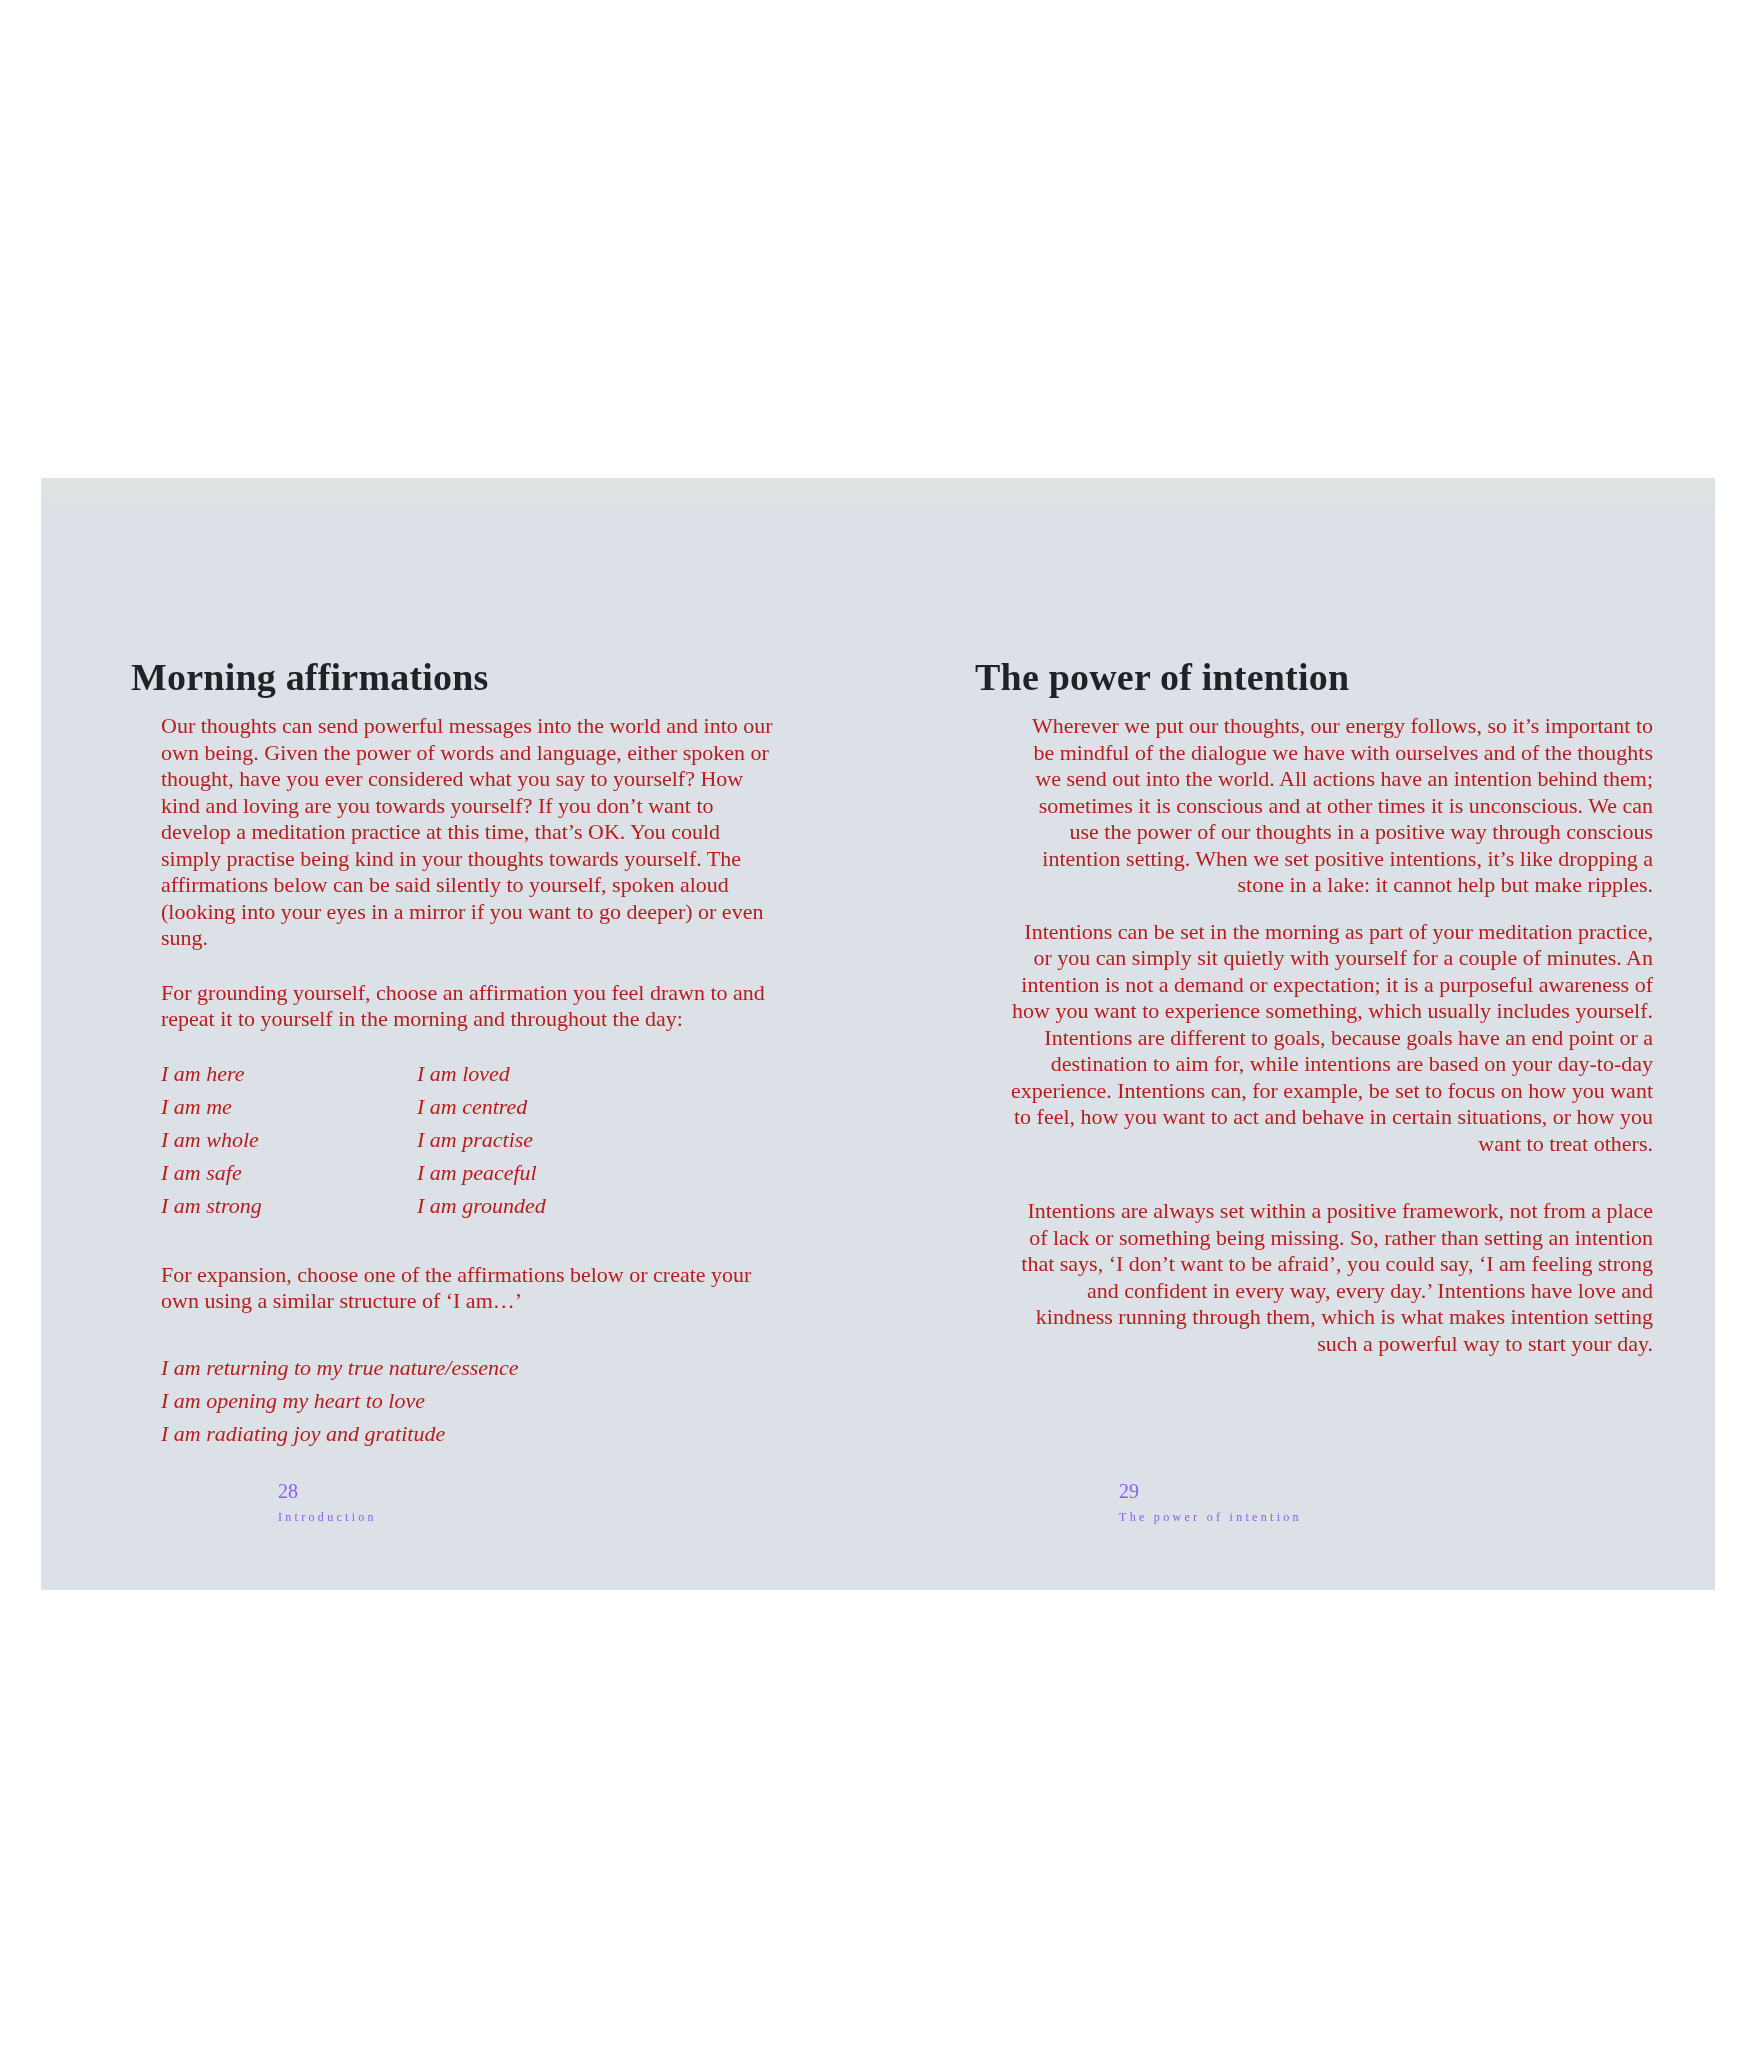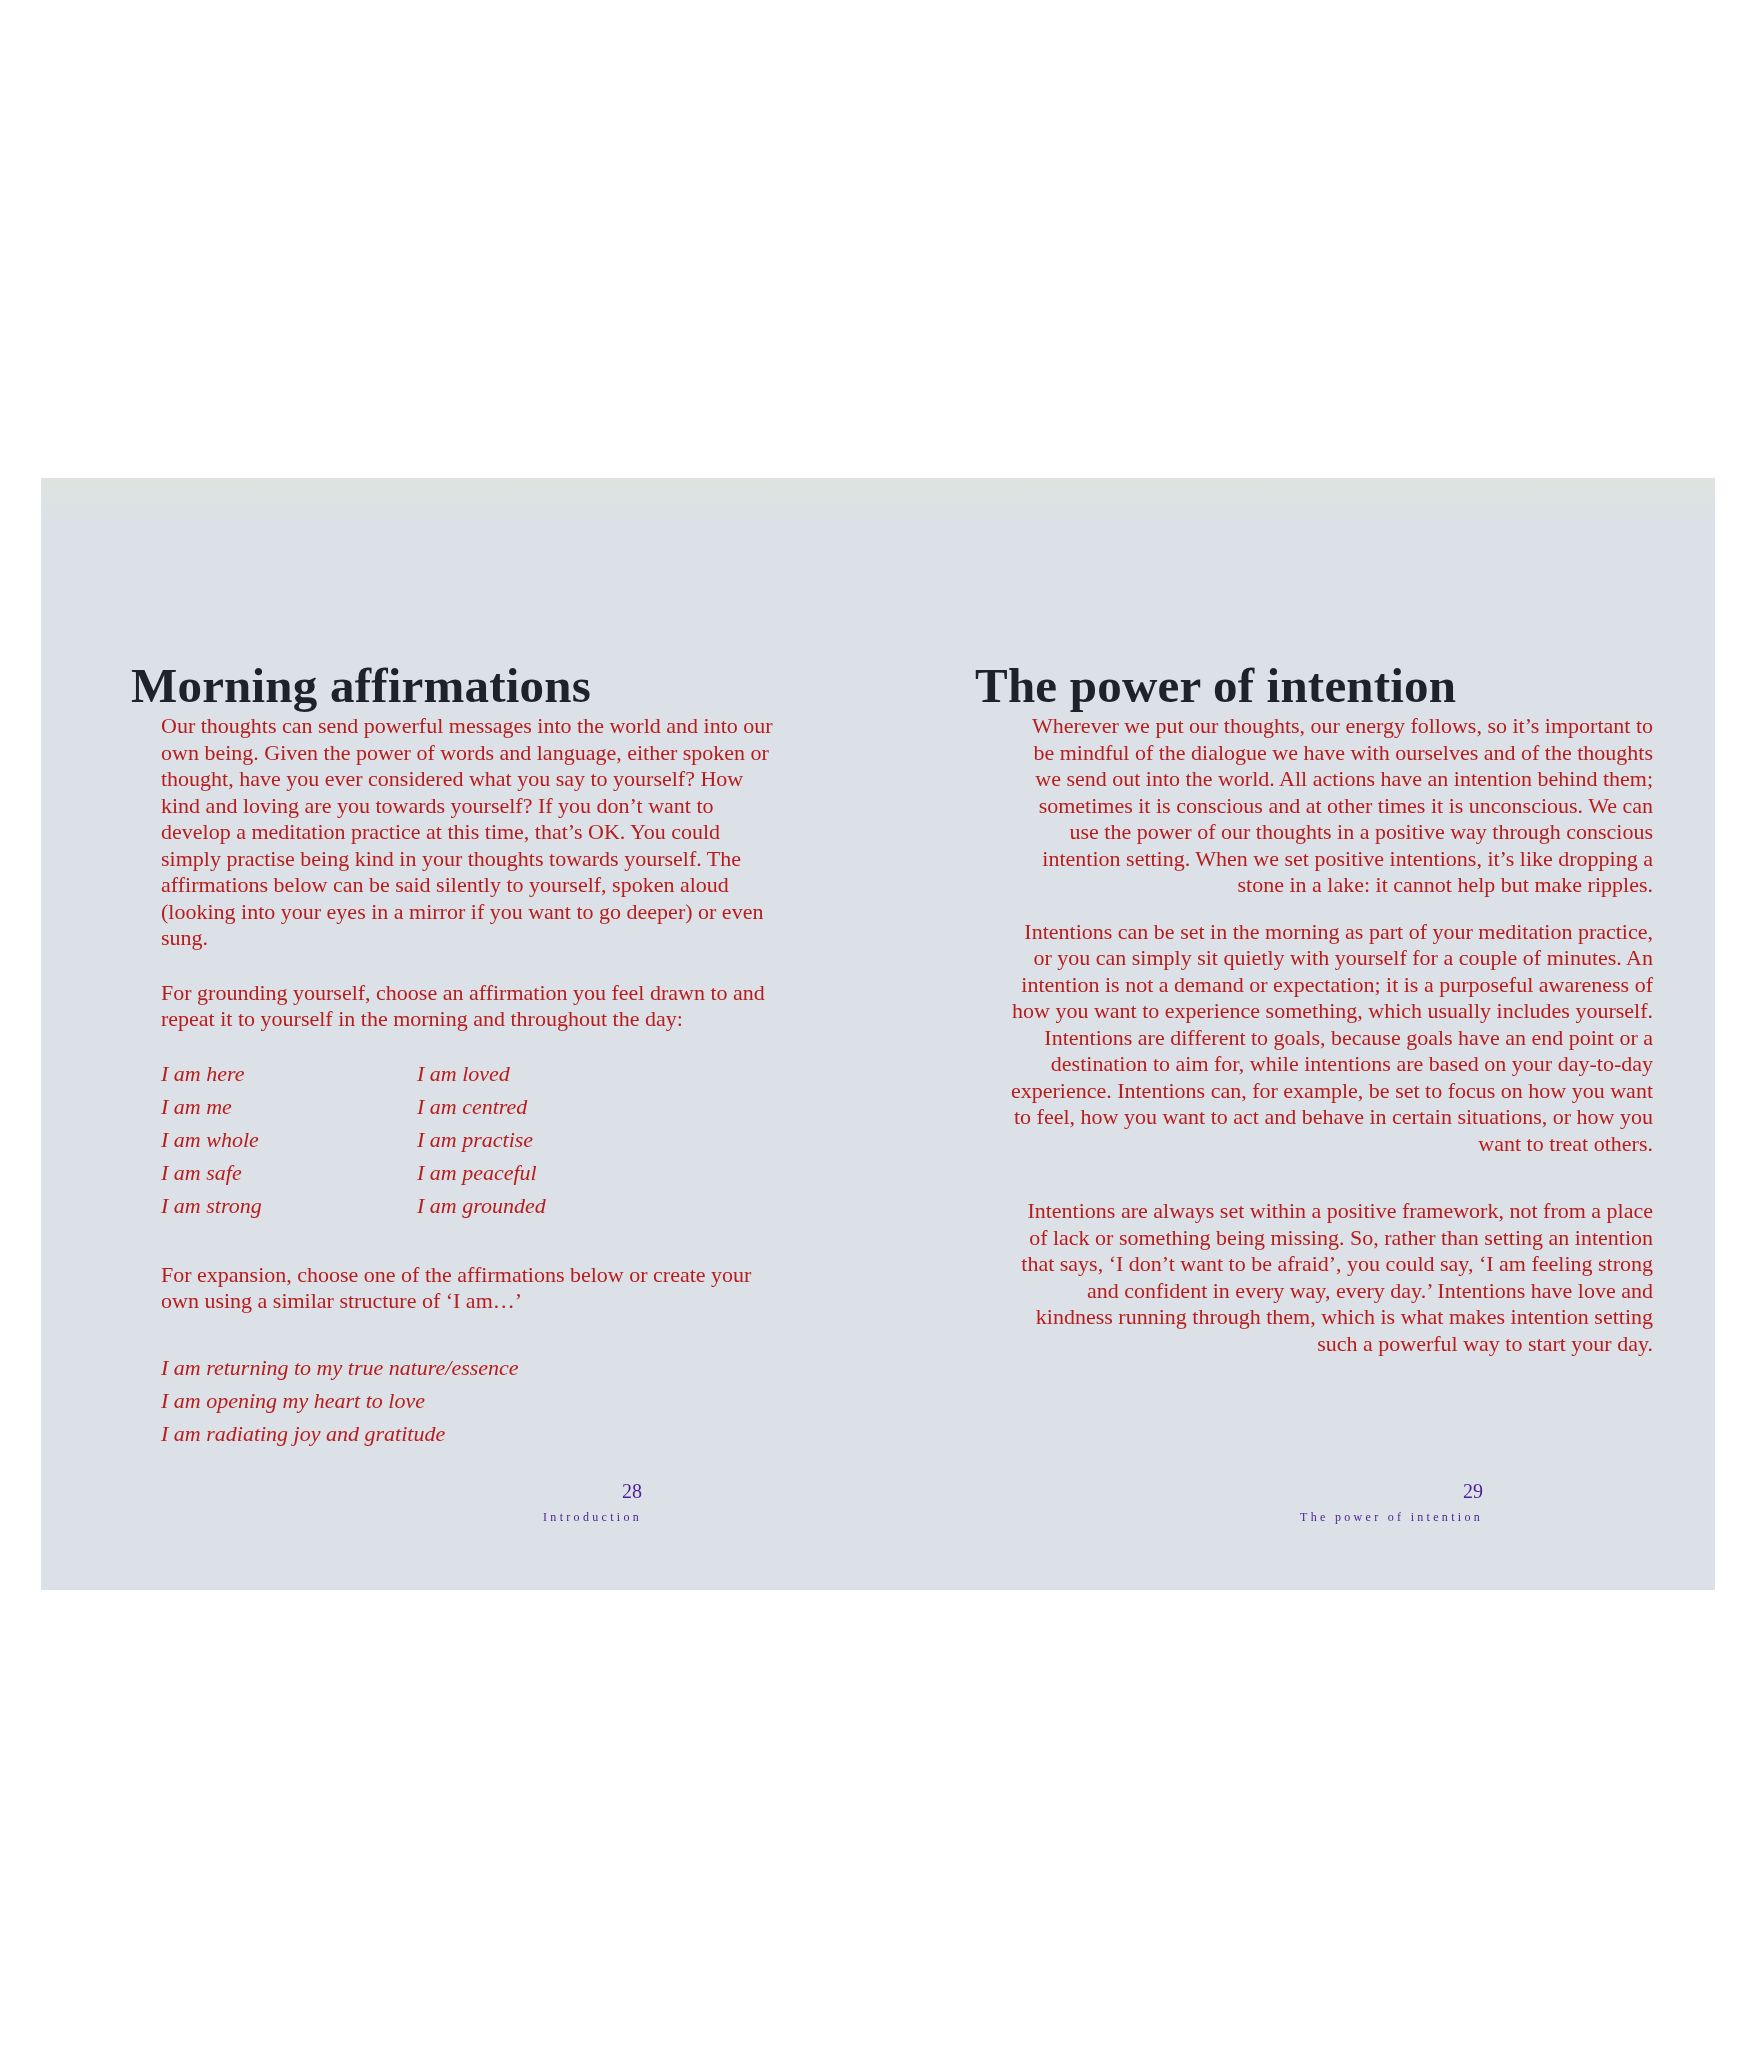--- a/index.html
+++ b/index.html
@@ -10,21 +10,21 @@
     position:relative;
     overflow:hidden;
   }
   .spread {
     position:absolute; left:41px; top:478px;
     width:1674px; height:1112px;
     background:linear-gradient(180deg, #dee3e0 0px, #dbe1e6 45px, #dbe1e6 100%);
   }
   .page-title {
     position:absolute; top:631px;
-    font-size:49px; line-height:43px;
+    font-size:38px; line-height:43px;
     color:#1e2327; letter-spacing:0.2px;
     white-space:nowrap;
   }
   #left-title  { left:131px; }
   #right-title { left:975px; }
 
   .body-col {
     position:absolute; top:713px;
     color:#b91c1c;
     font-size:22px; line-height:26.5px;
@@ -48,21 +48,21 @@
     font-style:italic;
     font-size:22px;
   }
   .affirm-item { align-self:center; }
 
   .affirm-lines { font-style:italic; font-size:22px; line-height:33px; }
   .affirm-lines div { height:33px; }
 
   .footer {
     position:absolute; width:364px;
-    text-align:right; color:#4c1d95;
+    text-align:left; color:#8b5cf6;
   }
   #left-footer  { left:278px; }
   #right-footer { left:1119px; }
   .page-num  { position:absolute; top:0; width:100%; font-size:20px; }
   .foot-label{ position:absolute; top:30px; width:100%; font-size:12px; letter-spacing:3.3px; }
   .footer-wrap { top:1480px; height:58px; }
 </style>
 </head>
 <body>
 

